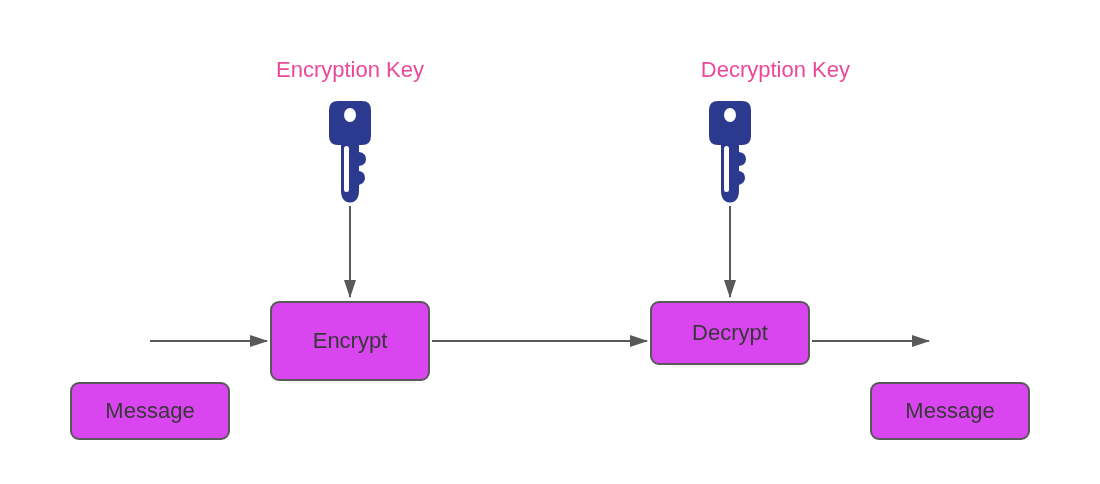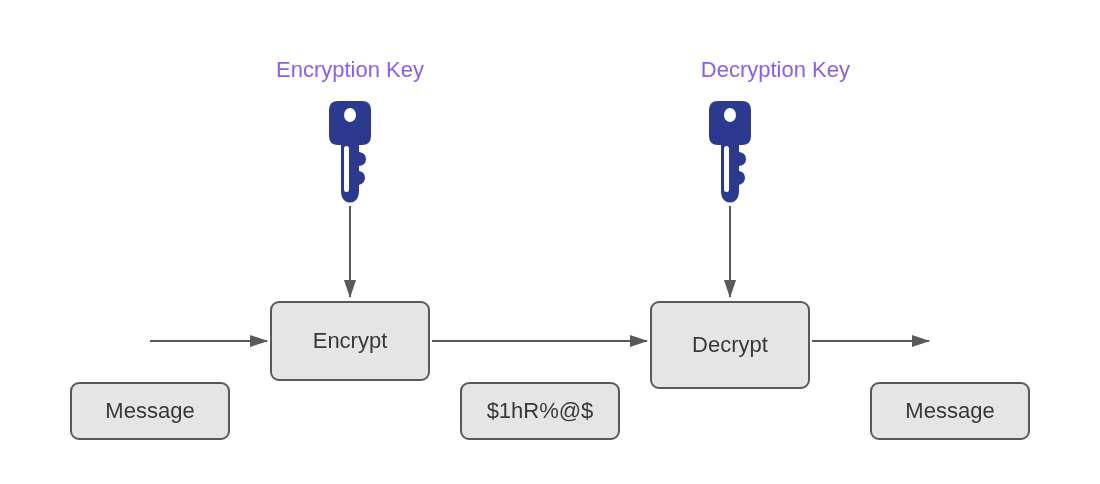--- a/index.html
+++ b/index.html
@@ -31,39 +31,39 @@
     height: 105px;
   }
   .key-enc { left: 328px; top: 100px; }
   .key-dec { left: 708px; top: 100px; }
   .label {
     position: absolute;
     width: 240px;
     text-align: center;
     font-size: 22px;
     line-height: 26px;
-    color: #8b5cf6;
+    color: #ec4899;
   }
   .label-enc { left: 230px; top: 57px; }
   .label-dec { left: 610px; top: 57px; text-align: right; }
   .box {
     position: absolute;
     box-sizing: border-box;
-    background: #e5e5e5;
+    background: #d946ef;
     border: 2px solid #595959;
     border-radius: 9px;
     display: flex;
     align-items: center;
     justify-content: center;
     font-size: 22px;
     color: #383838;
     white-space: nowrap;
   }
   .box-encrypt  { left: 270px; top: 301px; width: 160px; height: 80px; }
-  .box-decrypt  { left: 650px; top: 301px; width: 160px; height: 88px; }
+  .box-decrypt  { left: 650px; top: 301px; width: 160px; height: 64px; }
   .box-msg-in   { left: 70px;  top: 382px; width: 160px; height: 58px; }
   .box-cipher   { left: 460px; top: 382px; width: 160px; height: 58px; }
   .box-msg-out  { left: 870px; top: 382px; width: 160px; height: 58px; }
 </style>
 </head>
 <body>
 
 <div class="canvas">
 
   <svg class="connectors" width="1100" height="484" viewBox="0 0 1100 484">
@@ -105,20 +105,17 @@
   <div class="box box-encrypt">
     <span>Encrypt</span>
   </div>
   <div class="box box-decrypt">
     <span>Decrypt</span>
   </div>
 
   <div class="box box-msg-in">
     <span>Message</span>
   </div>
-  <div class="box box-cipher">
-    <span>$1hR%@$</span>
-  </div>
   <div class="box box-msg-out">
     <span>Message</span>
   </div>
 
 </div>
 
 </body></html>

